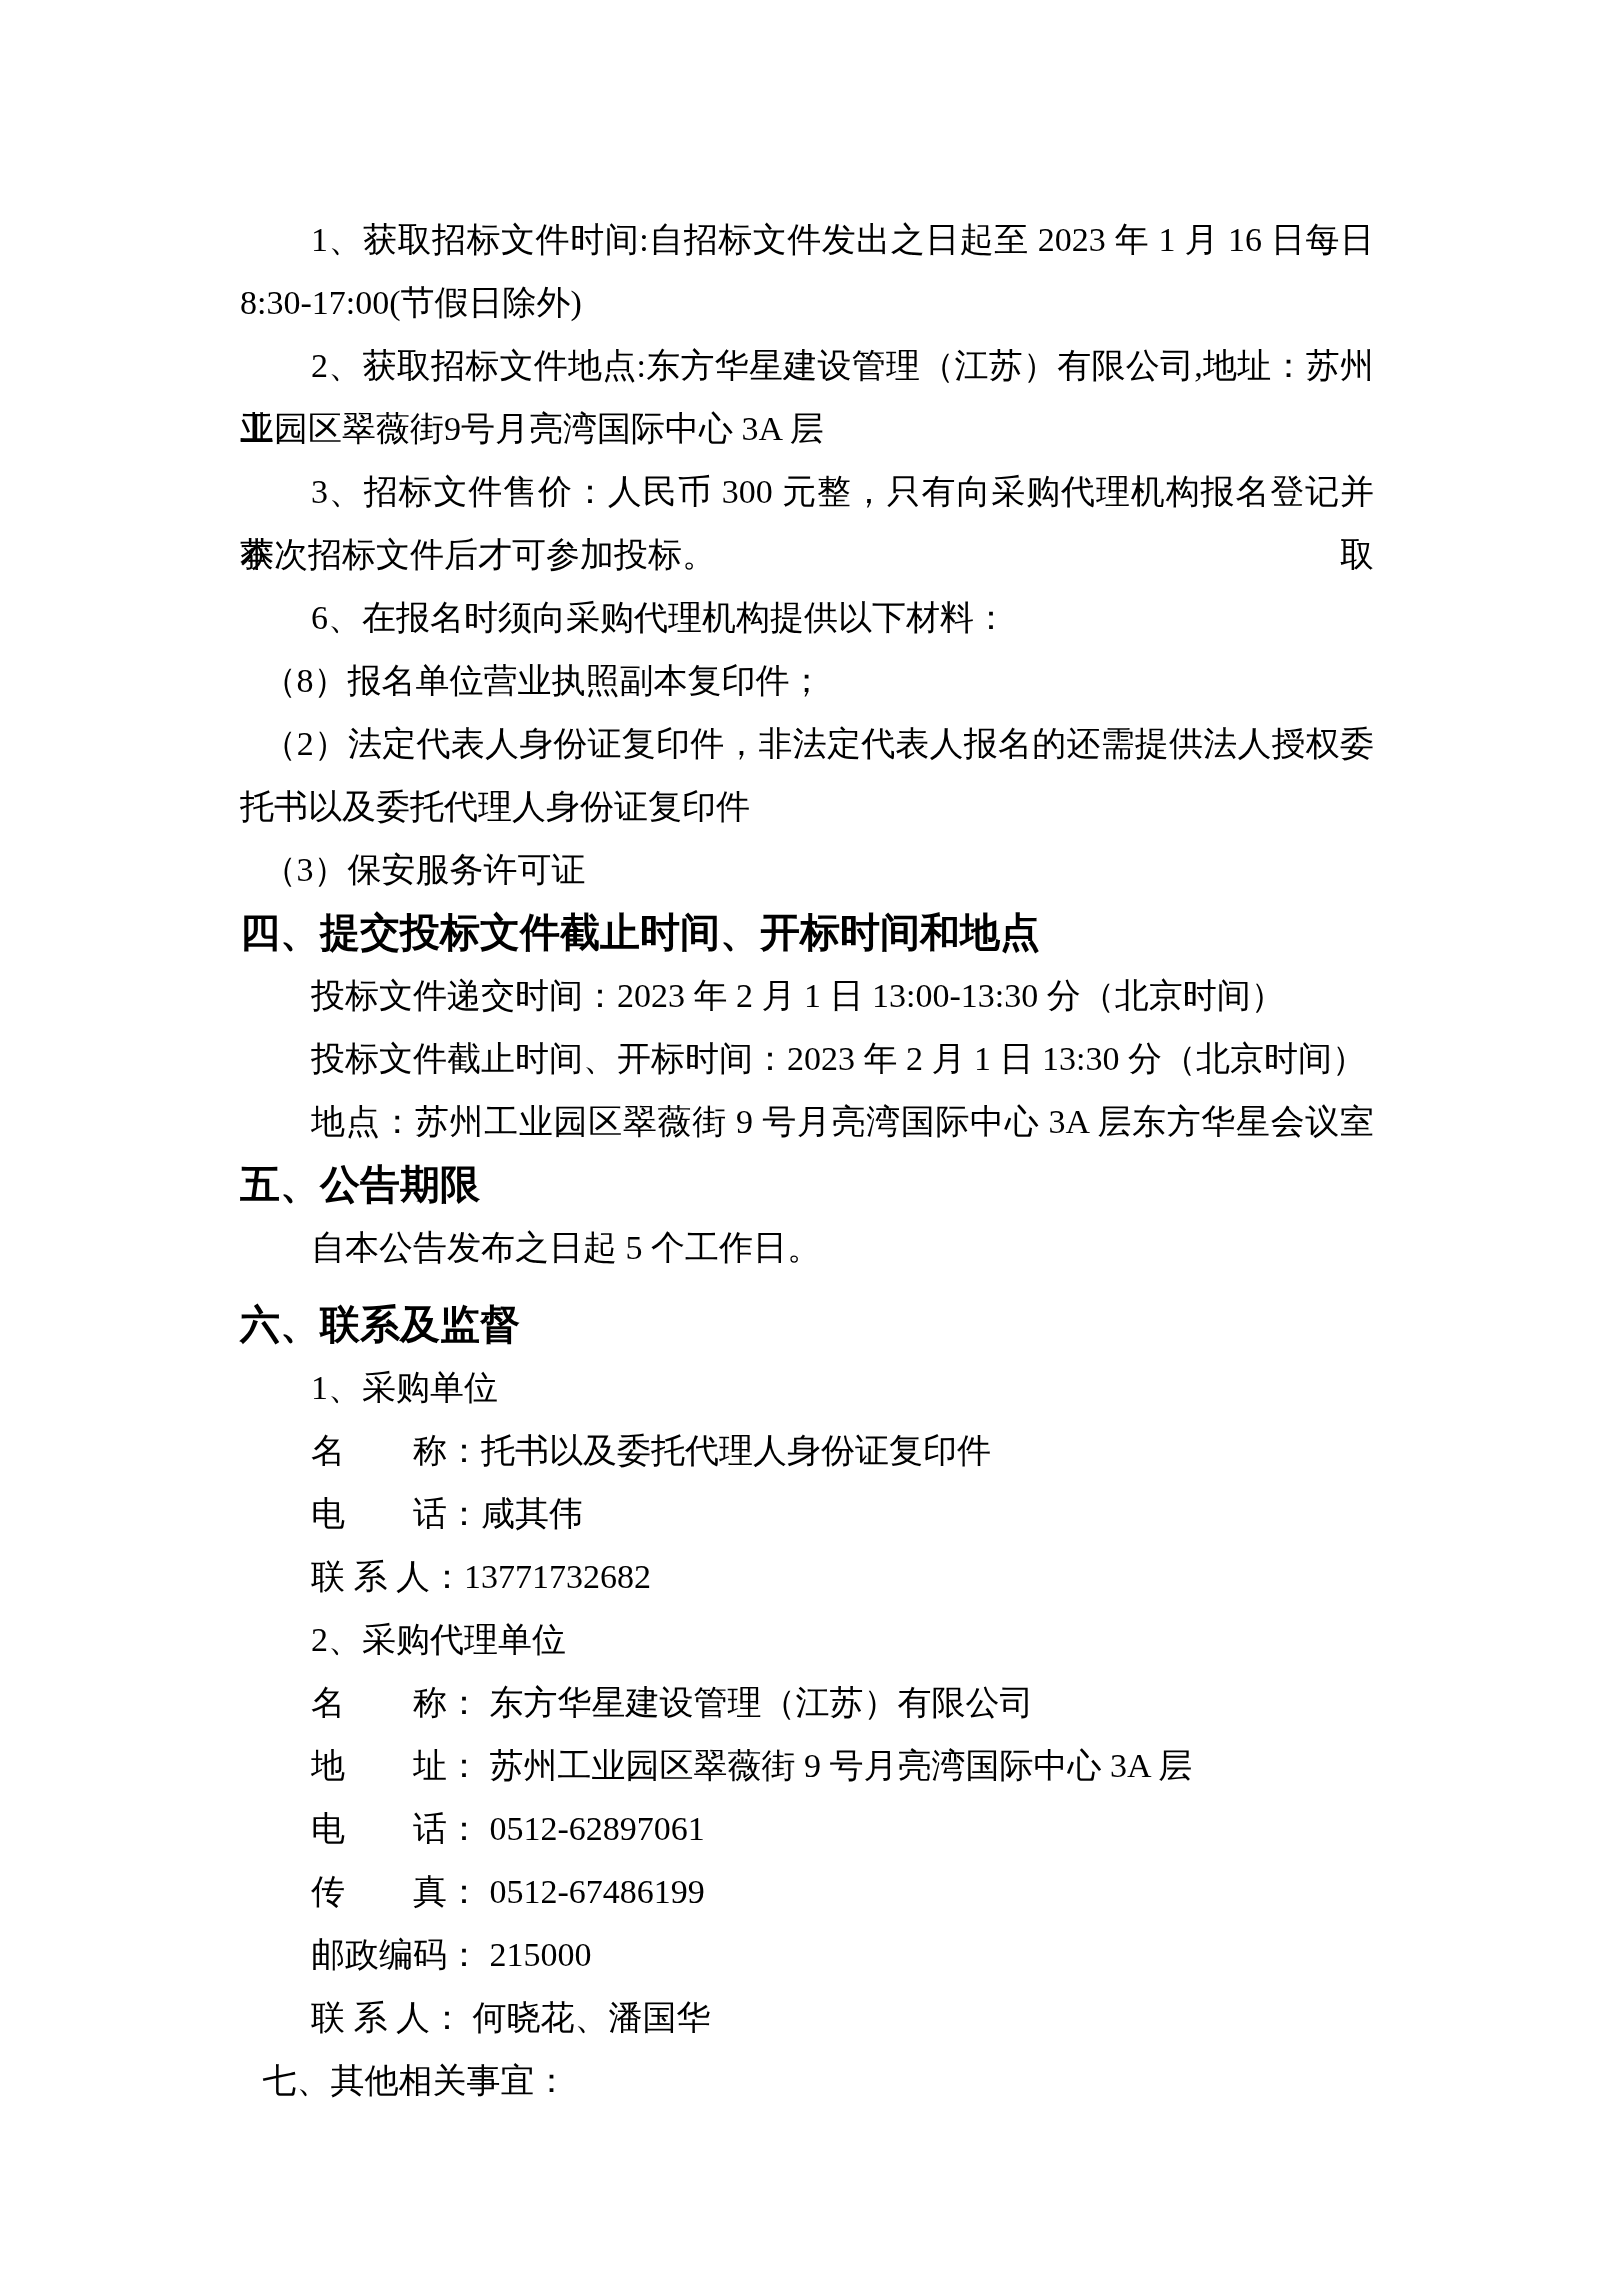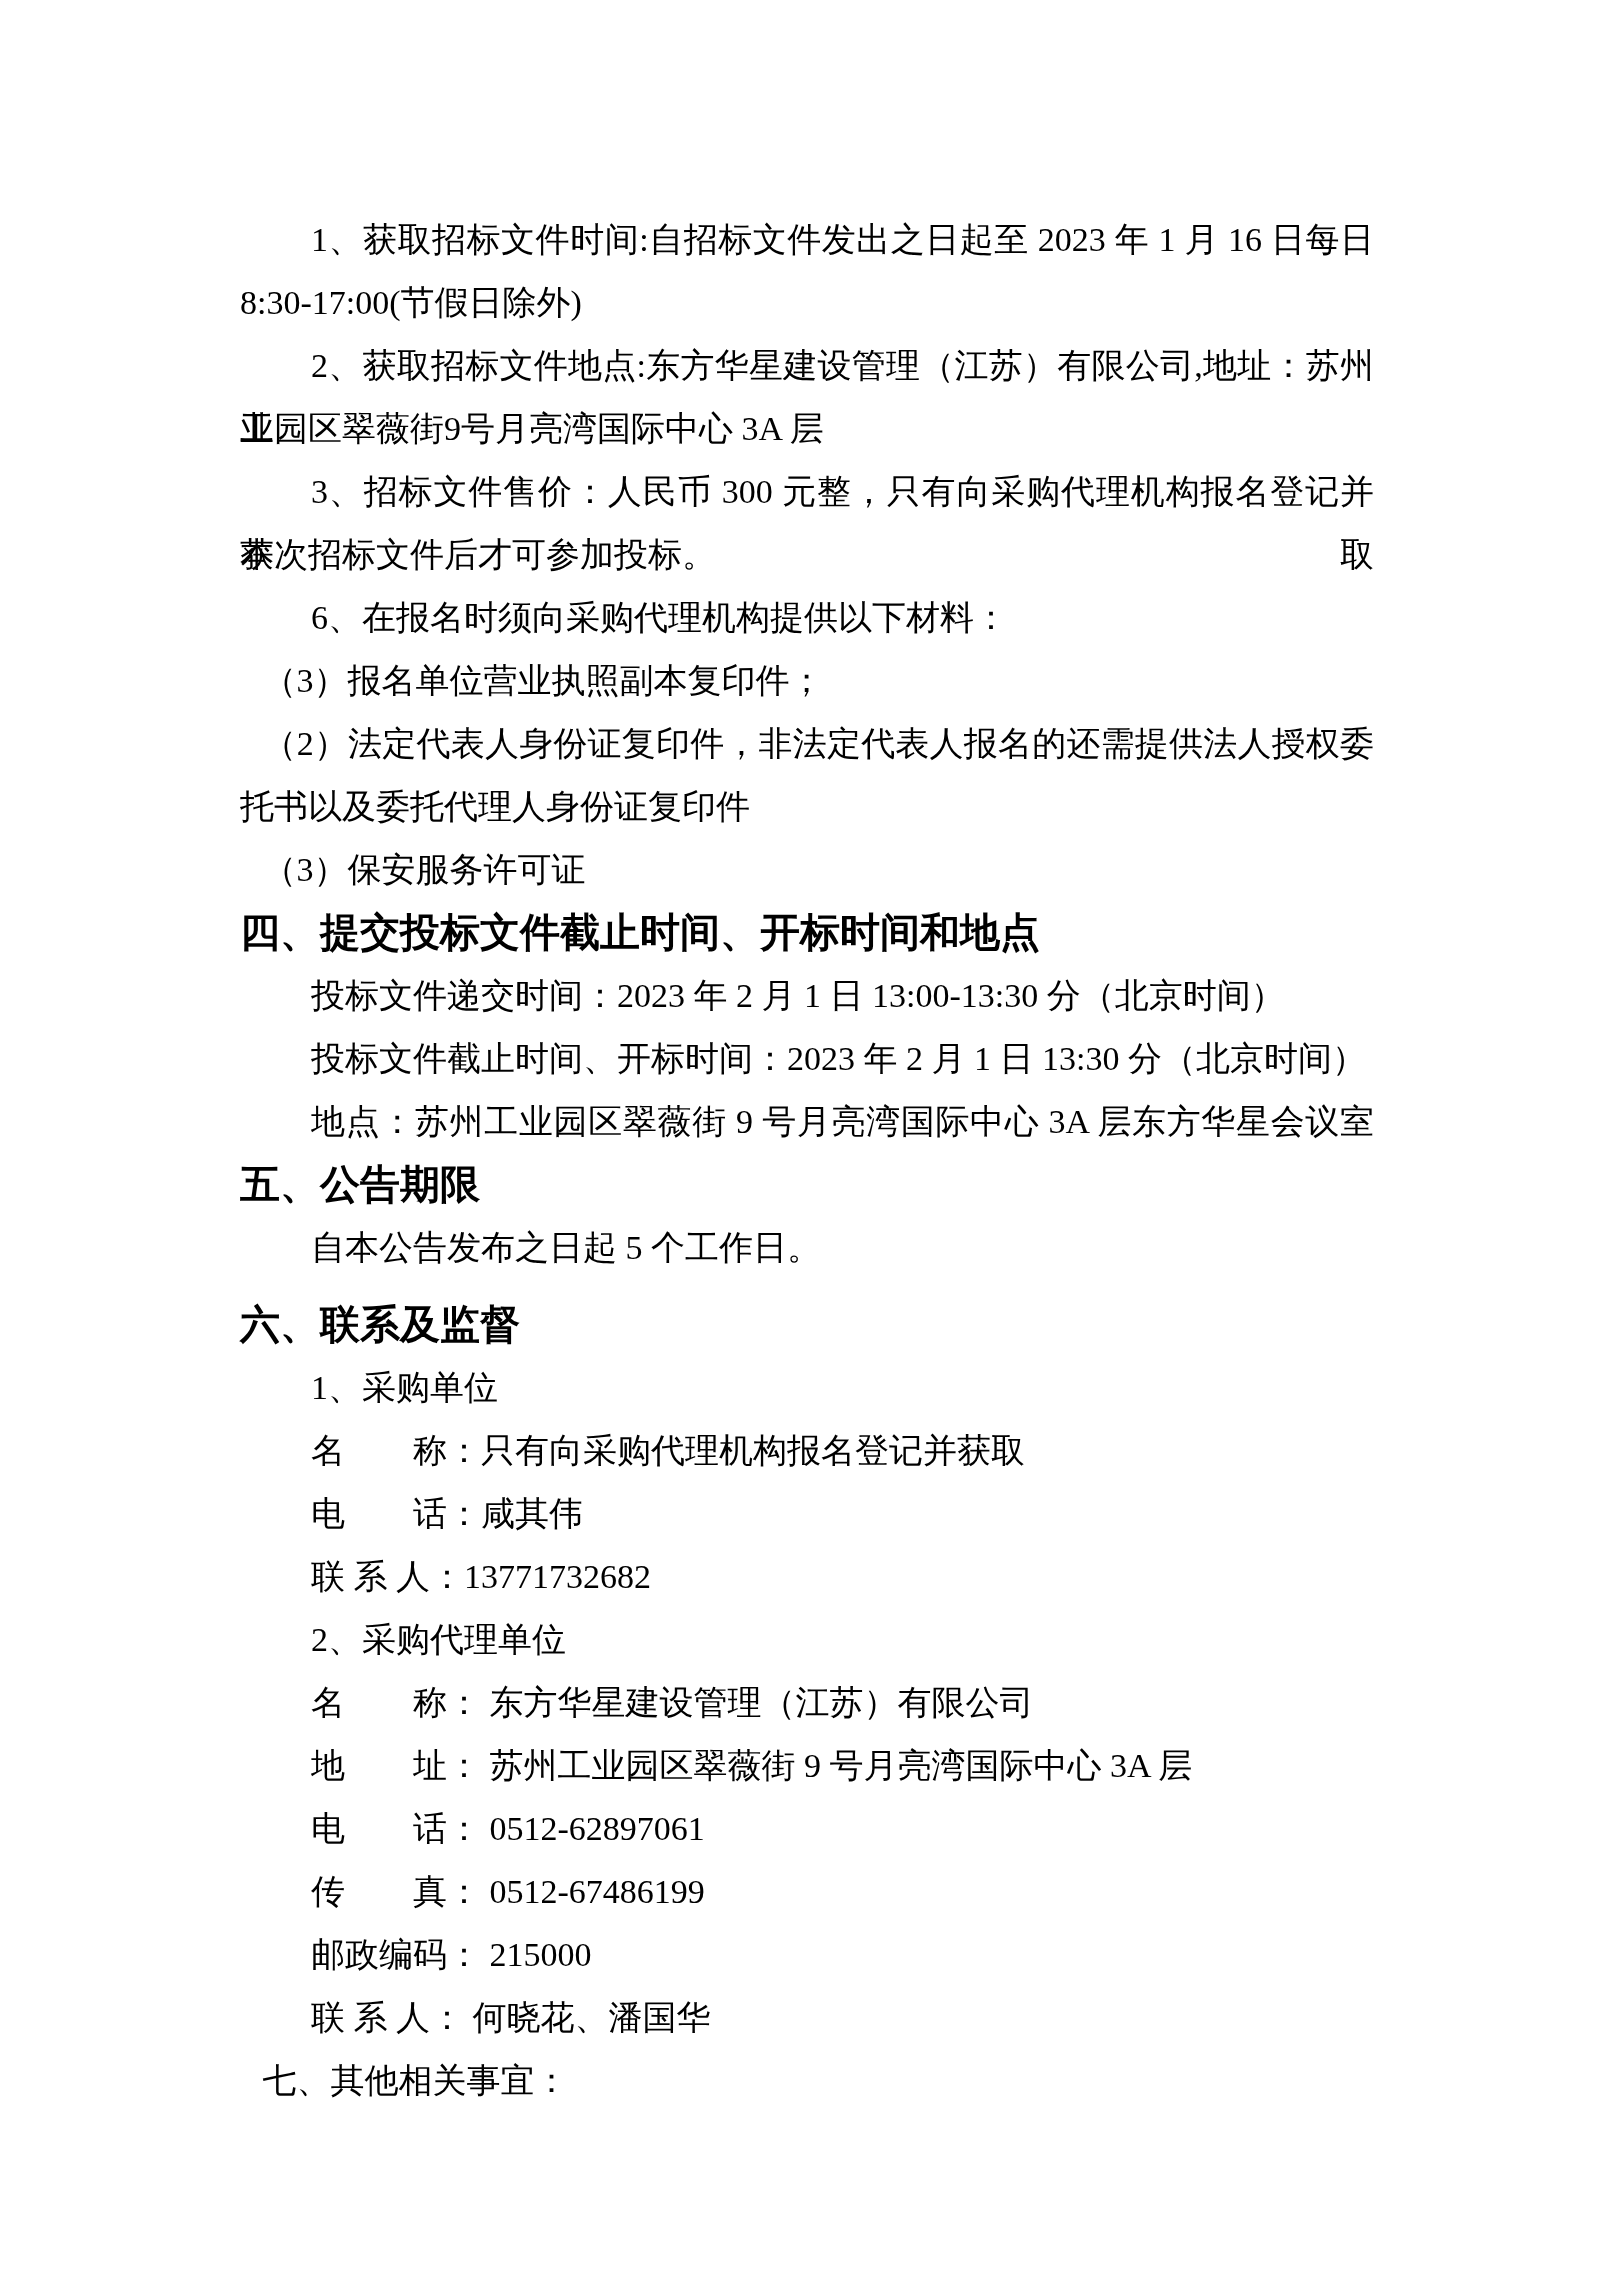--- a/index.html
+++ b/index.html
@@ -54,33 +54,33 @@
 
 <div class="page">
   <div class="body-block">
     <div class="line indent justify">1、获取招标文件时间:自招标文件发出之日起至 2023 年 1 月 16 日每日</div>
     <div class="line">8:30-17:00(节假日除外)</div>
     <div class="line indent justify">2、获取招标文件地点:东方华星建设管理（江苏）有限公司,地址：苏州工</div>
     <div class="line">业园区翠薇街9号月亮湾国际中心 3A 层</div>
     <div class="line indent justify">3、招标文件售价：人民币 300 元整，只有向采购代理机构报名登记并获取</div>
     <div class="line">本次招标文件后才可参加投标。</div>
     <div class="line indent">6、在报名时须向采购代理机构提供以下材料：</div>
-    <div class="line sub-indent">（3）报名单位营业执照副本复印件；</div>
+    <div class="line sub-indent">（8）报名单位营业执照副本复印件；</div>
     <div class="line sub-indent justify">（2）法定代表人身份证复印件，非法定代表人报名的还需提供法人授权委</div>
     <div class="line">托书以及委托代理人身份证复印件</div>
     <div class="line sub-indent">（3）保安服务许可证</div>
     <div class="line heading">四、提交投标文件截止时间、开标时间和地点</div>
     <div class="line indent">投标文件递交时间：2023 年 2 月 1 日 13:00-13:30 分（北京时间）</div>
     <div class="line indent">投标文件截止时间、开标时间：2023 年 2 月 1 日 13:30 分（北京时间）</div>
     <div class="line indent justify">地点：苏州工业园区翠薇街 9 号月亮湾国际中心 3A 层东方华星会议室</div>
     <div class="line heading">五、公告期限</div>
     <div class="line indent">自本公告发布之日起 5 个工作日。</div>
     <div class="line heading gap-before">六、联系及监督</div>
     <div class="line indent">1、采购单位</div>
-    <div class="line indent">名　　称：只有向采购代理机构报名登记并获取</div>
+    <div class="line indent">名　　称：托书以及委托代理人身份证复印件</div>
     <div class="line indent">电　　话：咸其伟</div>
     <div class="line indent">联 系 人：13771732682</div>
     <div class="line indent">2、采购代理单位</div>
     <div class="line indent">名　　称： 东方华星建设管理（江苏）有限公司</div>
     <div class="line indent">地　　址： 苏州工业园区翠薇街 9 号月亮湾国际中心 3A 层</div>
     <div class="line indent">电　　话： 0512-62897061</div>
     <div class="line indent">传　　真： 0512-67486199</div>
     <div class="line indent">邮政编码： 215000</div>
     <div class="line indent">联 系 人： 何晓花、潘国华</div>
     <div class="line sub-indent">七、其他相关事宜：</div>

